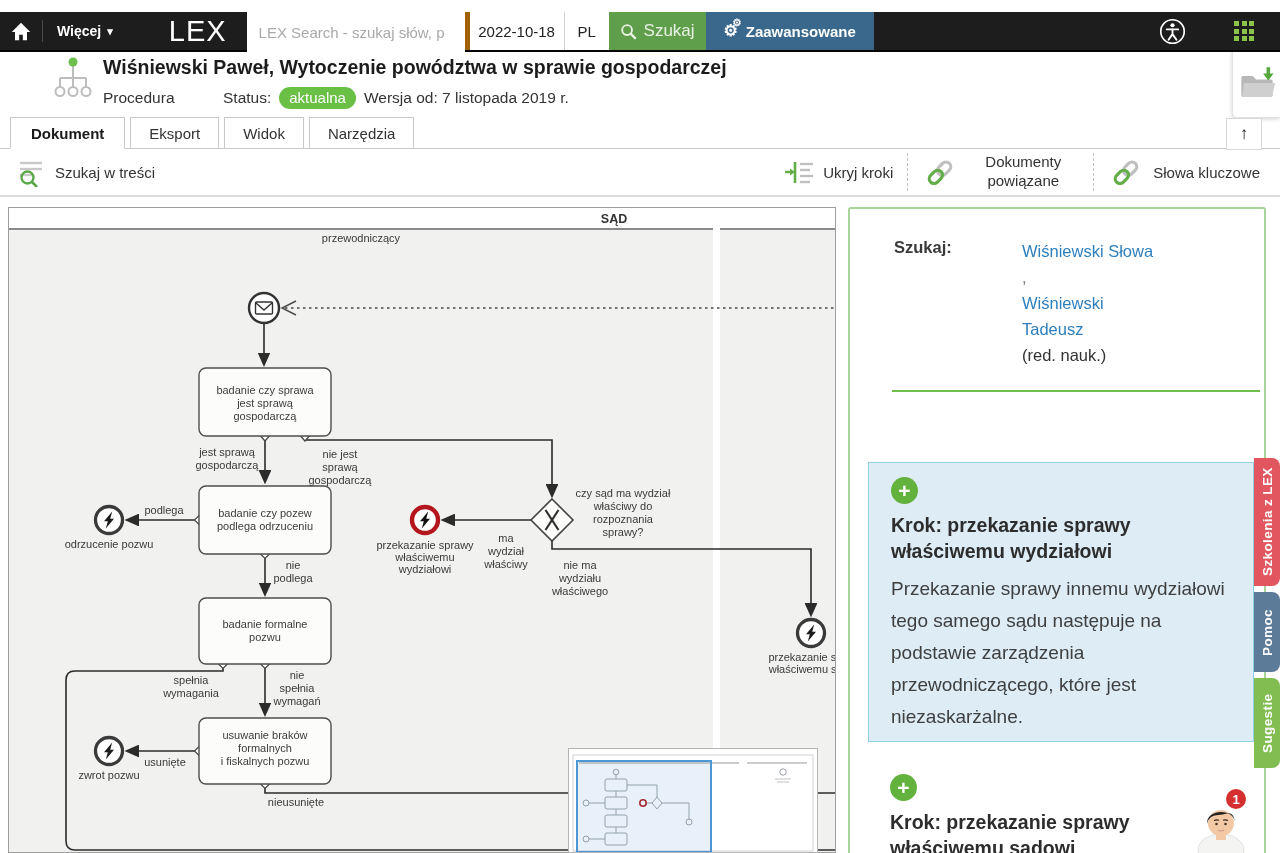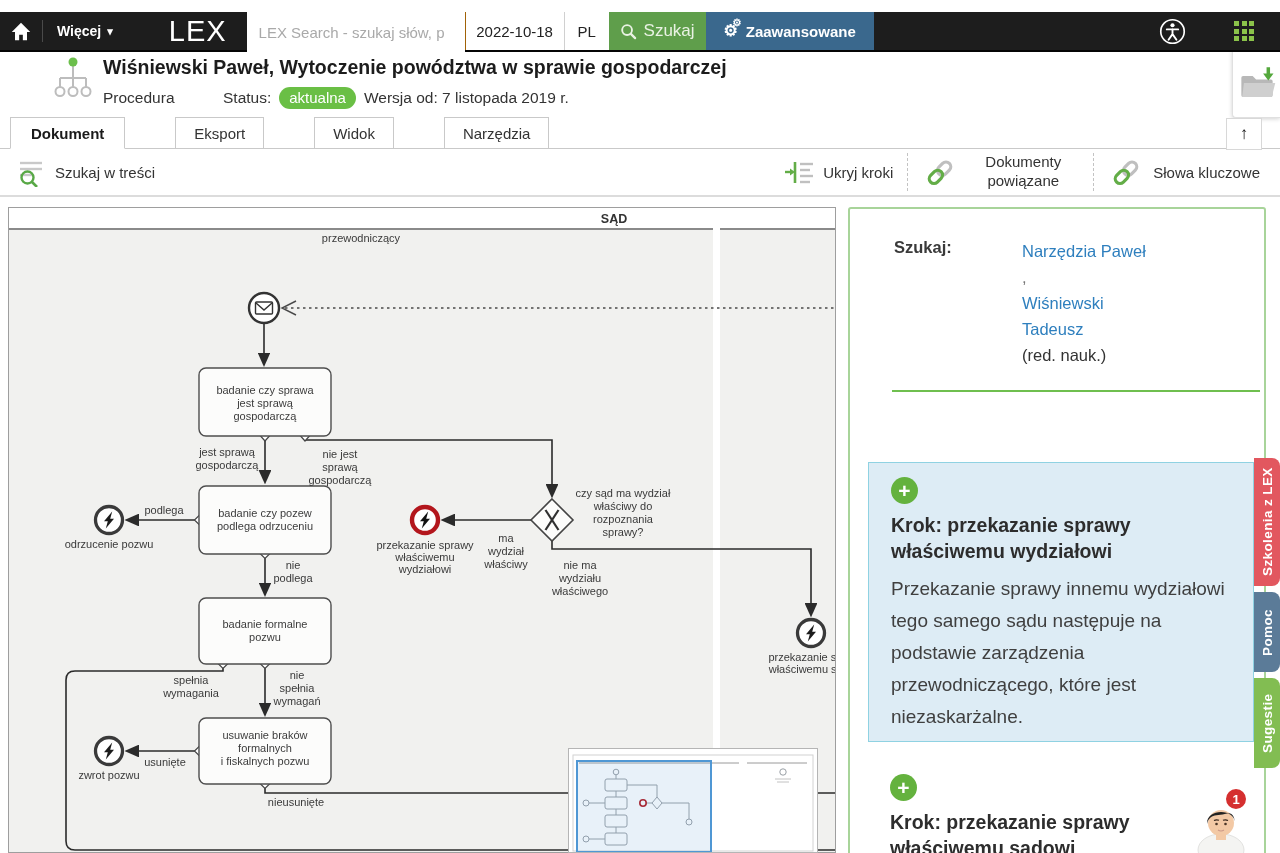--- a/index.html
+++ b/index.html
@@ -10,21 +10,21 @@
   
   .topbar { position:absolute; left:0; top:12px; width:1280px; height:40px;
     background:#1d1d1d; display:flex; align-items:stretch; border-bottom:2px solid #050505; z-index:20; }
   .tb-home { width:42px; display:flex; align-items:center; justify-content:center; cursor:pointer; }
   .tb-sep { width:1px; background:#4a4a4a; margin:8px 0; }
   .tb-more { display:flex; align-items:center; gap:6px; color:#fff; font-size:14px; font-weight:bold; padding:0 14px; cursor:pointer; }
   .tb-more .chev { font-size:11px; }
   .tb-logo { display:flex; align-items:center; color:#fff; font-size:29px; font-weight:400; letter-spacing:1px; margin-left:42px; margin-right:20px; }
   .tb-search-input { width:218px; height:40px; border:none; background:#fff; padding:0 12px; font-size:15px; font-family:inherit; color:#333; outline:none; }
   .tb-search-input::placeholder { color:#a9a9a9; }
-  .tb-date { width:99px; background:#fff; border-left:1px solid #a16207; display:flex; align-items:center; justify-content:center; font-size:15px; color:#222; cursor:pointer; }
+  .tb-date { width:99px; background:#fff; border-left:5px solid #a16207; display:flex; align-items:center; justify-content:center; font-size:15px; color:#222; cursor:pointer; }
   .tb-lang { width:45px; background:#fff; border-left:1px solid #d0d0d0; display:flex; align-items:center; justify-content:center; font-size:15px; color:#222; cursor:pointer; }
   .tb-szukaj { width:97px; background:#5f9e4b; color:#e9f2e3; display:flex; align-items:center; justify-content:center; gap:7px; font-size:17px; cursor:pointer; border:none; }
   .tb-adv { width:168px; background:#3a688d; color:#fff; display:flex; align-items:center; justify-content:center; gap:8px; font-size:15px; font-weight:bold; cursor:pointer; border:none; }
   .tb-adv .gears { position:relative; font-size:16px; line-height:1; }
   .tb-adv .gears .g2 { position:absolute; top:-5px; left:9px; font-size:10px; }
   .tb-spacer { flex:1; }
   .tb-a11y { display:flex; align-items:center; margin-right:48px; cursor:pointer; }
   .tb-grid { display:grid; grid-template-columns:repeat(3,5px); grid-gap:2.5px; align-content:center; margin-right:26px; cursor:pointer; }
   .tb-grid i { width:5px; height:5px; background:#8bc34a; display:block; }
 
@@ -35,21 +35,21 @@
   .doc-meta { position:absolute; left:103px; top:45px; display:flex; align-items:center; font-size:15.5px; color:#333; }
   .doc-type { width:120px; }
   .status-label { margin-right:8px; }
   .status-badge { background:#6abf45; color:#fff; font-size:15px; padding:2px 10px 3px; border-radius:11px; margin-right:8px; }
   .folder-card { position:absolute; right:0; top:6px; width:48px; height:70px; background:#fff;
     border:1px solid #e0e0e0; border-right:none; border-radius:4px 0 0 4px; box-shadow:0 1px 4px rgba(0,0,0,.18);
     display:flex; align-items:center; justify-content:center; cursor:pointer; z-index:5; }
 
   
   .tabbar { position:absolute; left:0; top:116px; width:1280px; height:33px; border-bottom:1px solid #c9c9c9;
-    display:flex; align-items:flex-end; padding-left:10px; background:#fff; z-index:4;gap:45px; }
+    display:flex; align-items:flex-end; padding-left:10px; background:#fff; z-index:4; }
   .tab { height:32px; margin-bottom:-1px; background:#fff; border:1px solid #c9c9c9; margin-right:5px;
     display:flex; align-items:center; padding:0 18px; font-size:15px; color:#333; cursor:pointer; }
   .tab.active { font-weight:bold; color:#1a1a1a; border-bottom:1px solid #fff; padding:0 20px; }
   .collapse-btn { position:absolute; left:1226px; top:118px; width:36px; height:32px; background:#fff;
     border:1px solid #d8d8d8; display:flex; align-items:center; justify-content:center;
     font-size:17px; font-weight:bold; color:#111; cursor:pointer; z-index:6; }
 
   
   .toolbar { position:absolute; left:0; top:149px; width:1280px; height:48px; background:#fff;
     border-bottom:2px solid #dcdcdc; display:flex; align-items:center; padding:0 16px; z-index:3; }
@@ -401,21 +401,21 @@
       </g>
       <circle cx="74" cy="54" r="3.2" fill="none" stroke="#b3161c" stroke-width="1.6"></circle>
       <rect x="8" y="12" width="134" height="91" fill="rgba(100,160,215,0.15)" stroke="#4f97d4" stroke-width="2"></rect>
     </svg>
   </div>
 
   <aside class="sidebar">
     <div class="authors">
       <div class="authors-label">Szukaj:</div>
       <div class="authors-col">
-        <a class="author-link">Narzędzia Paweł</a>
+        <a class="author-link">Wiśniewski Słowa</a>
         <span class="author-comma">,</span>
         <a class="author-link">Wiśniewski Tadeusz</a>
         <span class="editor-note">(red. nauk.)</span>
       </div>
     </div>
     <div class="green-rule"></div>
 
     <div class="step-card highlight">
       <div class="plus-btn">
         <span>+</span>

